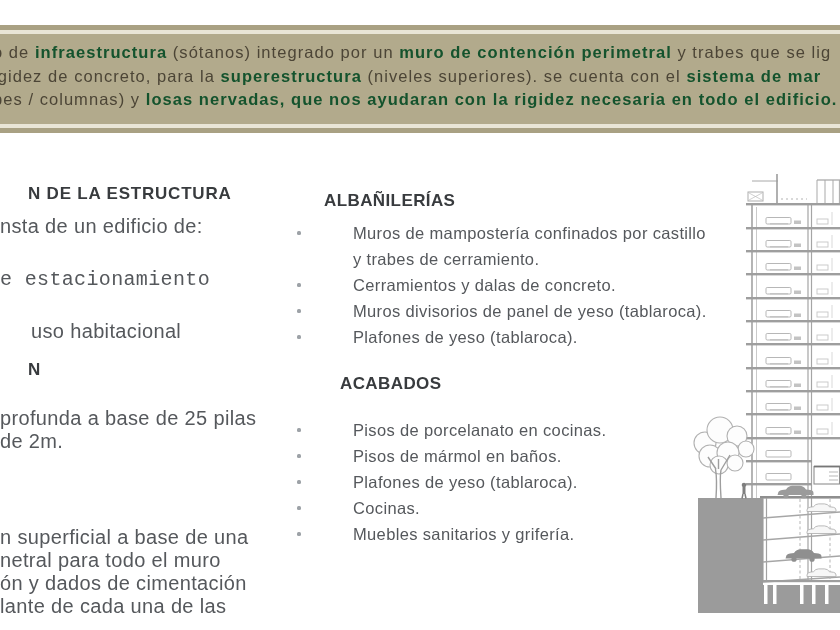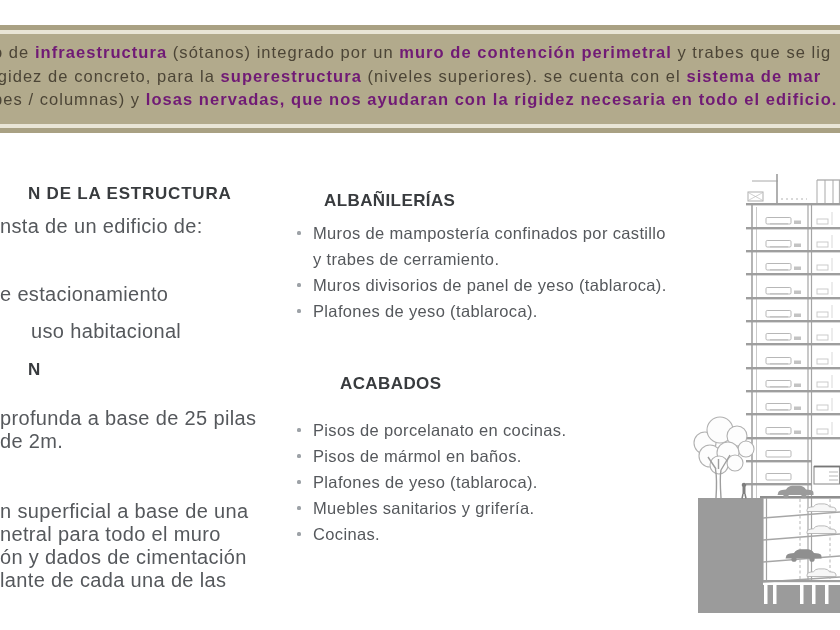--- a/index.html
+++ b/index.html
@@ -5,75 +5,79 @@
   html,body{margin:0;padding:0;background:#fff;}
   body{width:840px;height:630px;position:relative;overflow:hidden;
        font-family:"Liberation Sans", sans-serif;}
   
   .banner{position:absolute;left:0;top:25px;width:840px;height:108px;
           background:#b2aa8c;border-top:5px solid #a9a183;border-bottom:5px solid #a9a183;
           box-shadow:inset 0 4px 0 #e9e5d6, inset 0 -4px 0 #e9e5d6;
           overflow:hidden;box-sizing:border-box;}
   .banner-text{position:absolute;left:-7px;top:11px;white-space:nowrap;}
   .bline{font-size:16.5px;line-height:23.5px;letter-spacing:1.05px;color:#4c4536;}
-  .bline b{color:#701a75;}
+  .bline b{color:#14532d;}
   
   .h1{position:absolute;font-size:17px;font-weight:bold;color:#383b3e;
       letter-spacing:0.8px;white-space:nowrap;padding-left:28px;}
   .para{position:absolute;font-size:20px;line-height:23px;color:#55585c;
         letter-spacing:0.35px;white-space:nowrap;}
   .blist{position:absolute;}
   .bitem{display:flex;}
   .bdot{width:4px;height:4px;border-radius:1.5px;background:#9da2a7;
         margin:11px 12px 0 1px;flex:none;}
   .btext{font-size:16.5px;line-height:26px;color:#55585c;letter-spacing:0.35px;
-         white-space:nowrap;}
+         white-space:nowrap;margin-left:40px;}
   .illu{position:absolute;left:680px;top:165px;width:160px;height:460px;}
 </style>
 </head>
 <body>
 
 <div class="banner">
   <div class="banner-text">
     <div class="bline"><span>o de </span><b>infraestructura</b><span> (sótanos) integrado por un </span><b>muro de contención perimetral</b><span> y trabes que se lig</span></div>
     <div class="bline"><span>igidez de concreto, para la </span><b>superestructura</b><span> (niveles superiores). se cuenta con el </span><b>sistema de mar</b></div>
     <div class="bline"><span>bes / columnas) y </span><b>losas nervadas, que nos ayudaran con la rigidez necesaria en todo el edificio.</b></div>
   </div>
 </div>
 
 <div class="h1" style="left:0;top:184px;">N DE LA ESTRUCTURA</div>
 
 <div class="para" style="left:0;top:215px;">nsta de un edificio de:</div>
-<div class="para" style="left:0;top:283px;">e estacionamiento</div>
+<div class="para" style="left:0;top:268px;font-family:Liberation Mono, monospace;">e estacionamiento</div>
 <div class="para" style="left:0;top:320px;padding-left:31px;">uso habitacional</div>
 
 <div class="h1" style="left:0;top:360px;">N</div>
 
 <div class="para" style="left:0;top:407px;">
   <div>profunda a base de 25 pilas</div>
   <div>de 2m.</div>
 </div>
 
-<div class="para" style="left:0;top:500px;">
+<div class="para" style="left:0;top:526px;">
   <div>n superficial a base de una</div>
   <div>netral para todo el muro</div>
   <div>ón y dados de cimentación</div>
   <div>lante de cada una de las</div>
 </div>
 
 <div class="h1" style="left:296px;top:171px;letter-spacing:0.4px;margin-top:20px;">ALBAÑILERÍAS</div>
 
 <div class="blist" style="left:296px;top:220px;">
   <div class="bitem">
     <span class="bdot"></span>
     <span class="btext"><span>Muros de mampostería confinados por castillo</span><br>
     <span>y trabes de cerramiento.</span></span>
   </div>
   <div class="bitem">
     <span class="bdot"></span>
+    <span class="btext">Cerramientos y dalas de concreto.</span>
+  </div>
+  <div class="bitem">
+    <span class="bdot"></span>
     <span class="btext">Muros divisorios de panel de yeso (tablaroca).</span>
   </div>
   <div class="bitem">
     <span class="bdot"></span>
     <span class="btext">Plafones de yeso (tablaroca).</span>
   </div>
 </div>
 
 <div class="h1" style="left:312px;top:374px;letter-spacing:0.4px;">ACABADOS</div>
 
@@ -85,25 +89,25 @@
   <div class="bitem">
     <span class="bdot"></span>
     <span class="btext">Pisos de mármol en baños.</span>
   </div>
   <div class="bitem">
     <span class="bdot"></span>
     <span class="btext">Plafones de yeso (tablaroca).</span>
   </div>
   <div class="bitem">
     <span class="bdot"></span>
+    <span class="btext">Cocinas.</span>
+  </div>
+  <div class="bitem">
+    <span class="bdot"></span>
     <span class="btext">Muebles sanitarios y grifería.</span>
-  </div>
-  <div class="bitem">
-    <span class="bdot"></span>
-    <span class="btext">Cocinas.</span>
   </div>
 </div>
 
 <div class="illu">
 <svg width="160" height="460" viewBox="0 0 160 460" xmlns="http://www.w3.org/2000/svg">
   <defs>
     <g id="furn">
       <rect x="86" y="-9.5" width="25" height="6.5" rx="1.2" fill="none" stroke="#b7b7b7" stroke-width="1"></rect>
       <path d="M90,-3.2 h18" stroke="#bdbdbd" stroke-width="1" fill="none"></path>
       <rect x="114" y="-6.5" width="7" height="3.5" fill="#c3c3c3"></rect>

